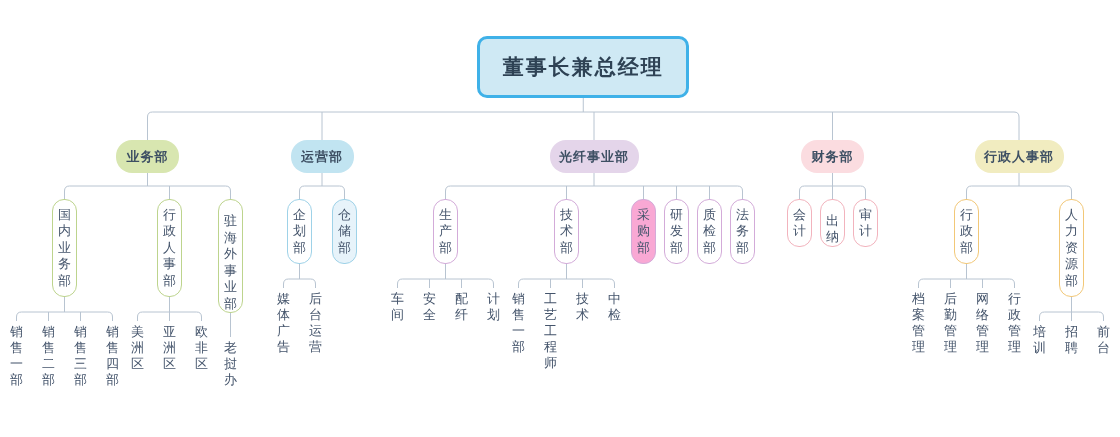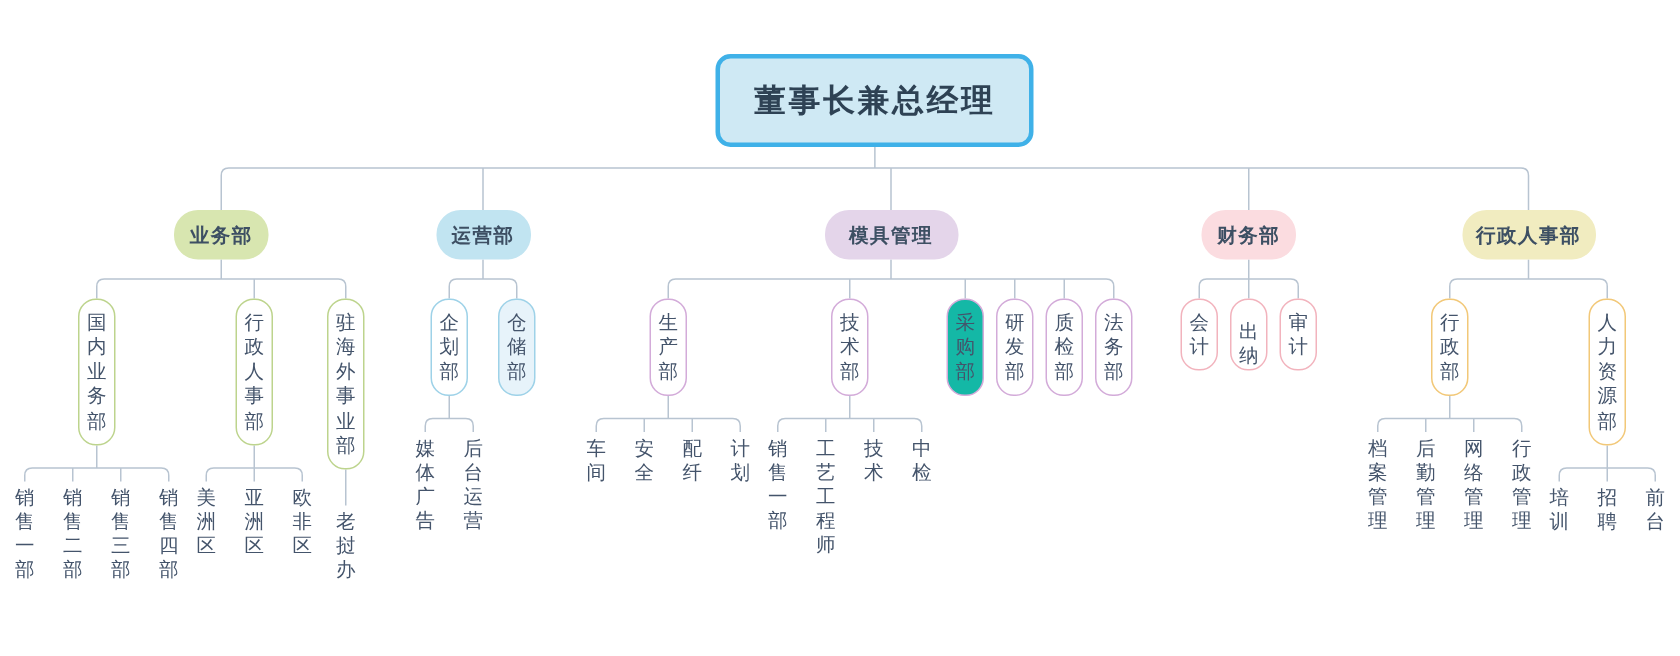--- a/index.html
+++ b/index.html
@@ -43,49 +43,49 @@
     <div class="node leaf" style="left: 8px; top: 324px; height: 64px; color: rgb(68, 84, 107);">销售一部</div>
     <div class="node leaf" style="left: 40px; top: 324px; height: 64px; color: rgb(68, 84, 107);">销售二部</div>
     <div class="node leaf" style="left: 72px; top: 324px; height: 64px; color: rgb(68, 84, 107);">销售三部</div>
     <div class="node leaf" style="left: 104px; top: 324px; height: 64px; color: rgb(68, 84, 107);">销售四部</div>
     <div class="node vbox" style="left: 157px; top: 199px; width: 25px; height: 98px; border: 1px solid rgb(189, 212, 141); background: rgb(255, 255, 255);">
       <span class="vtext" style="color: rgb(68, 84, 107);">行政人事部</span>
     </div>
     <div class="node leaf" style="left: 129px; top: 324px; height: 48px; color: rgb(68, 84, 107);">美洲区</div>
     <div class="node leaf" style="left: 161px; top: 324px; height: 48px; color: rgb(68, 84, 107);">亚洲区</div>
     <div class="node leaf" style="left: 193px; top: 324px; height: 48px; color: rgb(68, 84, 107);">欧非区</div>
-    <div class="node vbox" style="left: 218px; top: 199px; width: 25px; height: 114px; border: 1px solid rgb(189, 212, 141); background: rgb(255, 255, 255);">
+    <div class="node vbox" style="left: 218px; top: 199px; width: 25px; height: 114px; border: 1px solid rgb(189, 212, 141); background: rgb(255, 255, 255); align-items: flex-end;">
       <span class="vtext" style="color: rgb(68, 84, 107);">驻海外事业部</span>
     </div>
     <div class="node leaf" style="left: 222px; top: 340px; height: 48px; color: rgb(68, 84, 107);">老挝办</div>
     <div class="node pill" style="left: 290.5px; top: 140px; width: 63px; height: 33px; background: rgb(193, 228, 241); color: rgb(61, 79, 99);">运营部</div>
     <div class="node vbox" style="left: 287px; top: 199px; width: 25px; height: 65px; border: 1px solid rgb(158, 210, 232); background: rgb(255, 255, 255);">
       <span class="vtext" style="color: rgb(68, 84, 107);">企划部</span>
     </div>
     <div class="node leaf" style="left: 275px; top: 291px; height: 64px; color: rgb(68, 84, 107);">媒体广告</div>
     <div class="node leaf" style="left: 307px; top: 291px; height: 64px; color: rgb(68, 84, 107);">后台运营</div>
     <div class="node vbox" style="left: 332px; top: 199px; width: 25px; height: 65px; border: 1px solid rgb(158, 210, 232); background: rgb(231, 243, 250);">
       <span class="vtext" style="color: rgb(68, 84, 107);">仓储部</span>
     </div>
-    <div class="node pill" style="left: 549.5px; top: 140px; width: 89px; height: 33px; background: rgb(228, 213, 234); color: rgb(61, 79, 99);">模具管理</div>
+    <div class="node pill" style="left: 549.5px; top: 140px; width: 89px; height: 33px; background: rgb(228, 213, 234); color: rgb(61, 79, 99);">光纤事业部</div>
     <div class="node vbox" style="left: 433px; top: 199px; width: 25px; height: 65px; border: 1px solid rgb(211, 171, 217); background: rgb(255, 255, 255);">
       <span class="vtext" style="color: rgb(68, 84, 107);">生产部</span>
     </div>
     <div class="node leaf" style="left: 389px; top: 291px; height: 32px; color: rgb(68, 84, 107);">车间</div>
     <div class="node leaf" style="left: 421px; top: 291px; height: 32px; color: rgb(68, 84, 107);">安全</div>
     <div class="node leaf" style="left: 453px; top: 291px; height: 32px; color: rgb(68, 84, 107);">配纤</div>
     <div class="node leaf" style="left: 485px; top: 291px; height: 32px; color: rgb(68, 84, 107);">计划</div>
     <div class="node vbox" style="left: 554px; top: 199px; width: 25px; height: 65px; border: 1px solid rgb(211, 171, 217); background: rgb(255, 255, 255);">
       <span class="vtext" style="color: rgb(68, 84, 107);">技术部</span>
     </div>
     <div class="node leaf" style="left: 510px; top: 291px; height: 64px; color: rgb(68, 84, 107);">销售一部</div>
     <div class="node leaf" style="left: 542px; top: 291px; height: 80px; color: rgb(68, 84, 107);">工艺工程师</div>
     <div class="node leaf" style="left: 574px; top: 291px; height: 32px; color: rgb(68, 84, 107);">技术</div>
     <div class="node leaf" style="left: 606px; top: 291px; height: 32px; color: rgb(68, 84, 107);">中检</div>
-    <div class="node vbox" style="left: 631px; top: 199px; width: 25px; height: 65px; border: 1px solid rgb(211, 171, 217); background: #14b8a6;">
+    <div class="node vbox" style="left: 631px; top: 199px; width: 25px; height: 65px; border: 1px solid rgb(211, 171, 217); background: #f9a8d4;">
       <span class="vtext" style="color: rgb(68, 84, 107);">采购部</span>
     </div>
     <div class="node vbox" style="left: 664px; top: 199px; width: 25px; height: 65px; border: 1px solid rgb(211, 171, 217); background: rgb(255, 255, 255);">
       <span class="vtext" style="color: rgb(68, 84, 107);">研发部</span>
     </div>
     <div class="node vbox" style="left: 697px; top: 199px; width: 25px; height: 65px; border: 1px solid rgb(211, 171, 217); background: rgb(255, 255, 255);">
       <span class="vtext" style="color: rgb(68, 84, 107);">质检部</span>
     </div>
     <div class="node vbox" style="left: 730px; top: 199px; width: 25px; height: 65px; border: 1px solid rgb(211, 171, 217); background: rgb(255, 255, 255);">
       <span class="vtext" style="color: rgb(68, 84, 107);">法务部</span>

